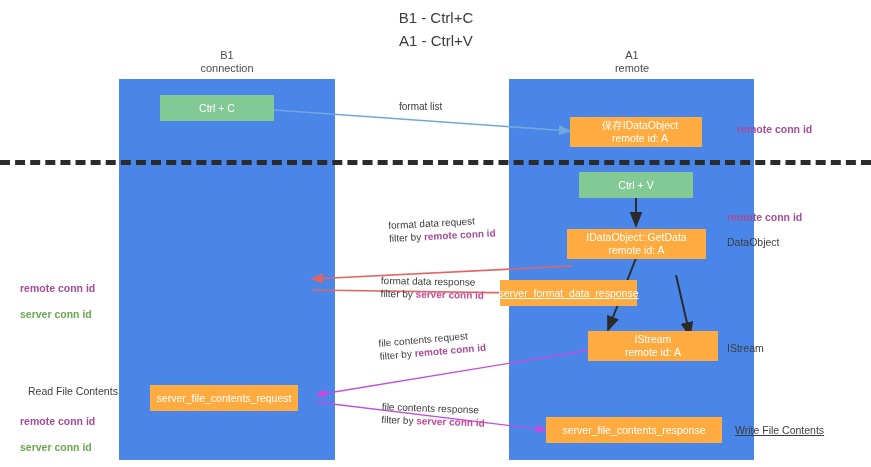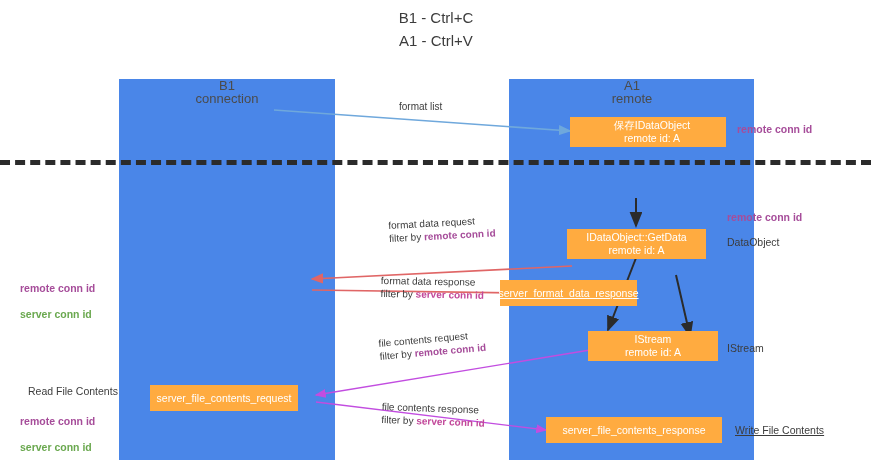--- a/index.html
+++ b/index.html
@@ -32,24 +32,23 @@
     text-align: center;
     color: #3c3c3c;
     font-size: 15px;
     line-height: 23px;
     white-space: pre-line;
   }
   .colhead {
     position: absolute;
     text-align: center;
     color: #4b4b4b;
-    font-size: 13px;
+    font-size: 11px;
     line-height: 13px;
     white-space: pre-line;
-    margin-top: 30px;
   }
   .box {
     position: absolute;
     display: flex;
     flex-direction: column;
     align-items: center;
     justify-content: center;
     color: #ffffff;
     font-size: 10.5px;
     line-height: 13px;
@@ -132,26 +131,32 @@
 
     <path d="M590,350 L316,395" stroke="#c24de0" stroke-width="1.4" fill="none" marker-end="url(#ar-mag)"></path>
 
     <path d="M316,402 L546,430" stroke="#c24de0" stroke-width="1.4" fill="none" marker-end="url(#ar-mag)"></path>
 
     <path d="M119,128 L119,141" stroke="#4a86e8" stroke-width="0" fill="none"></path>
   </svg>
 
   <div class="dashline" style="top:160px;"></div>
 
-
-  <div class="box orange" style="left:570px; top:117px; width:156px; height:30px; white-space:pre-line;padding-left:8px;">
+  <div class="box green" style="left:160px; top:95px; width:114px; height:26px;">
+    <span>Ctrl + C</span>
+  </div>
+
+  <div class="box orange" style="left:570px; top:117px; width:132px; height:30px; white-space:pre-line;padding-left:8px;">
     <span>保存IDataObject
 remote id: A</span>
   </div>
 
+  <div class="box green" style="left:579px; top:172px; width:114px; height:26px;">
+    <span>Ctrl + V</span>
+  </div>
 
   <div class="box orange" style="left:567px; top:229px; width:139px; height:30px; white-space:pre-line;">
     <span>IDataObject::GetData
 remote id: A</span>
   </div>
 
 
   <div class="box orange" style="left:500px; top:280px; width:137px; height:26px;text-decoration:underline;">
     <span>server_format_data_response</span>
   </div>

